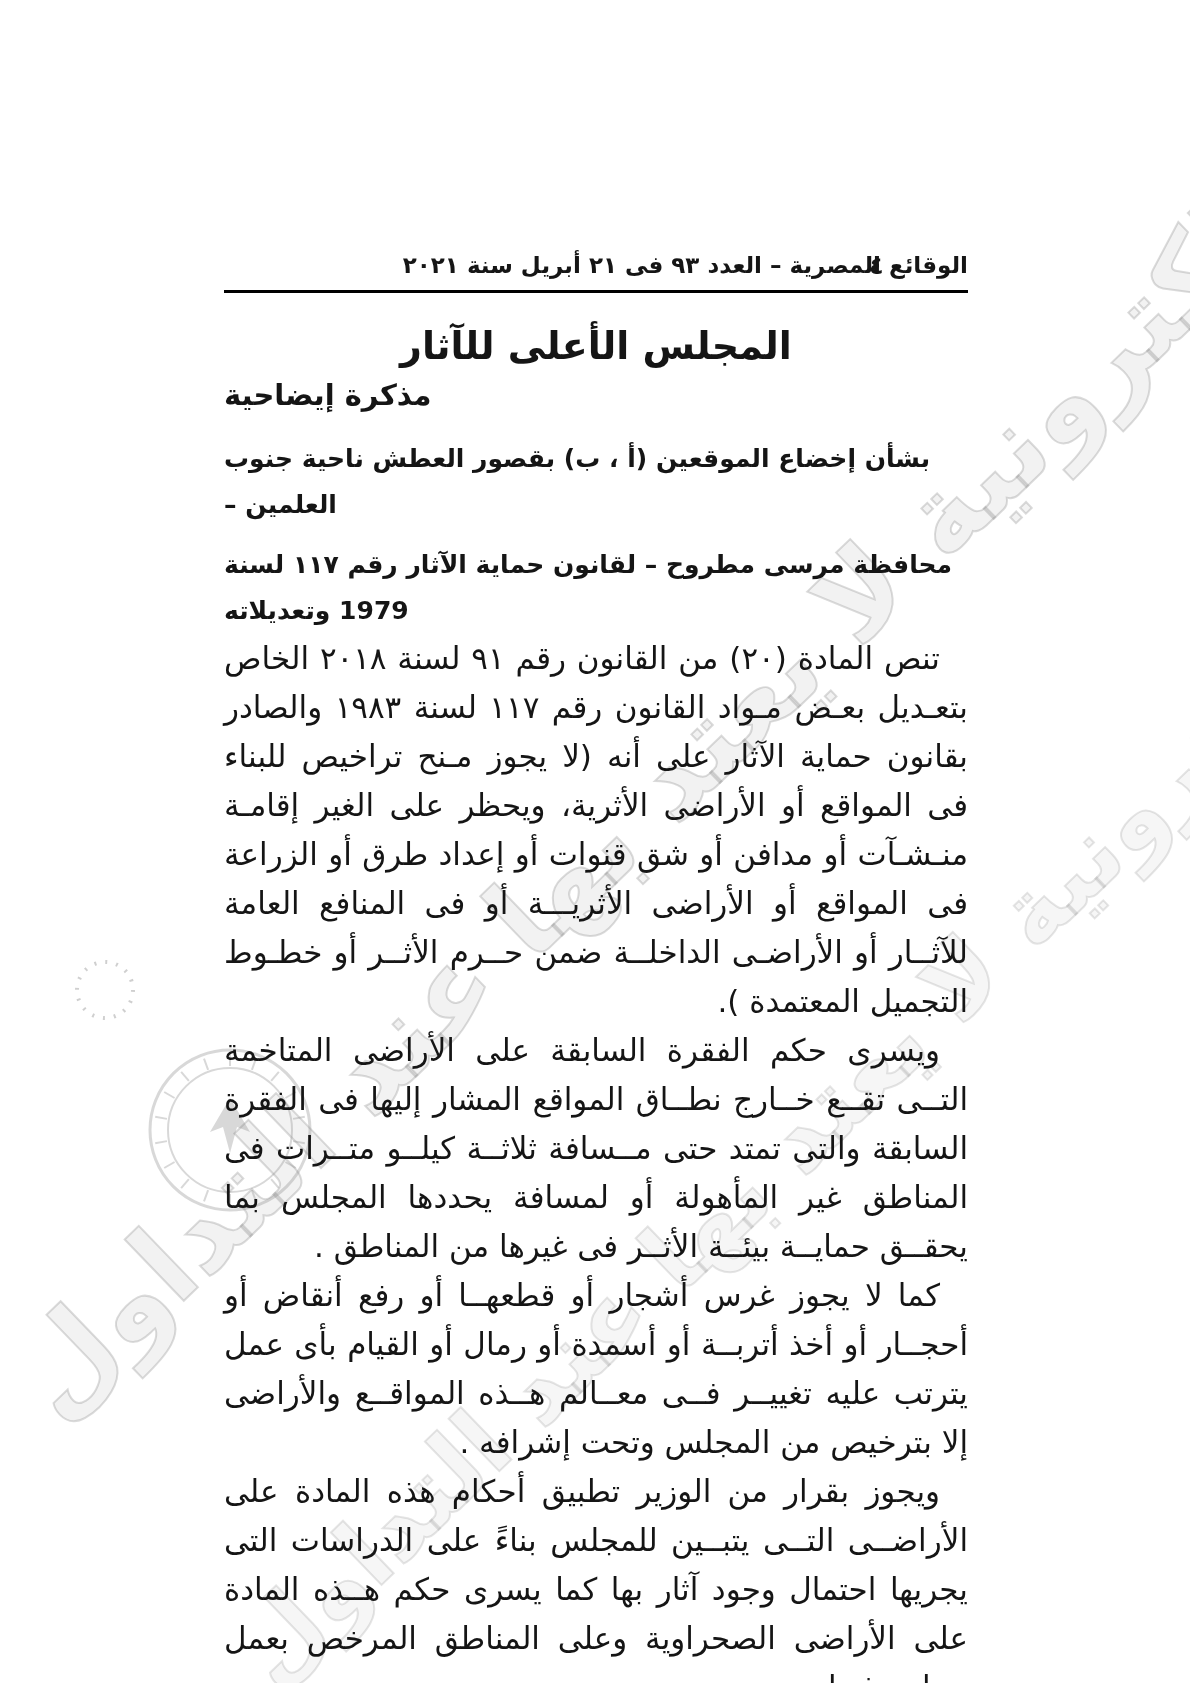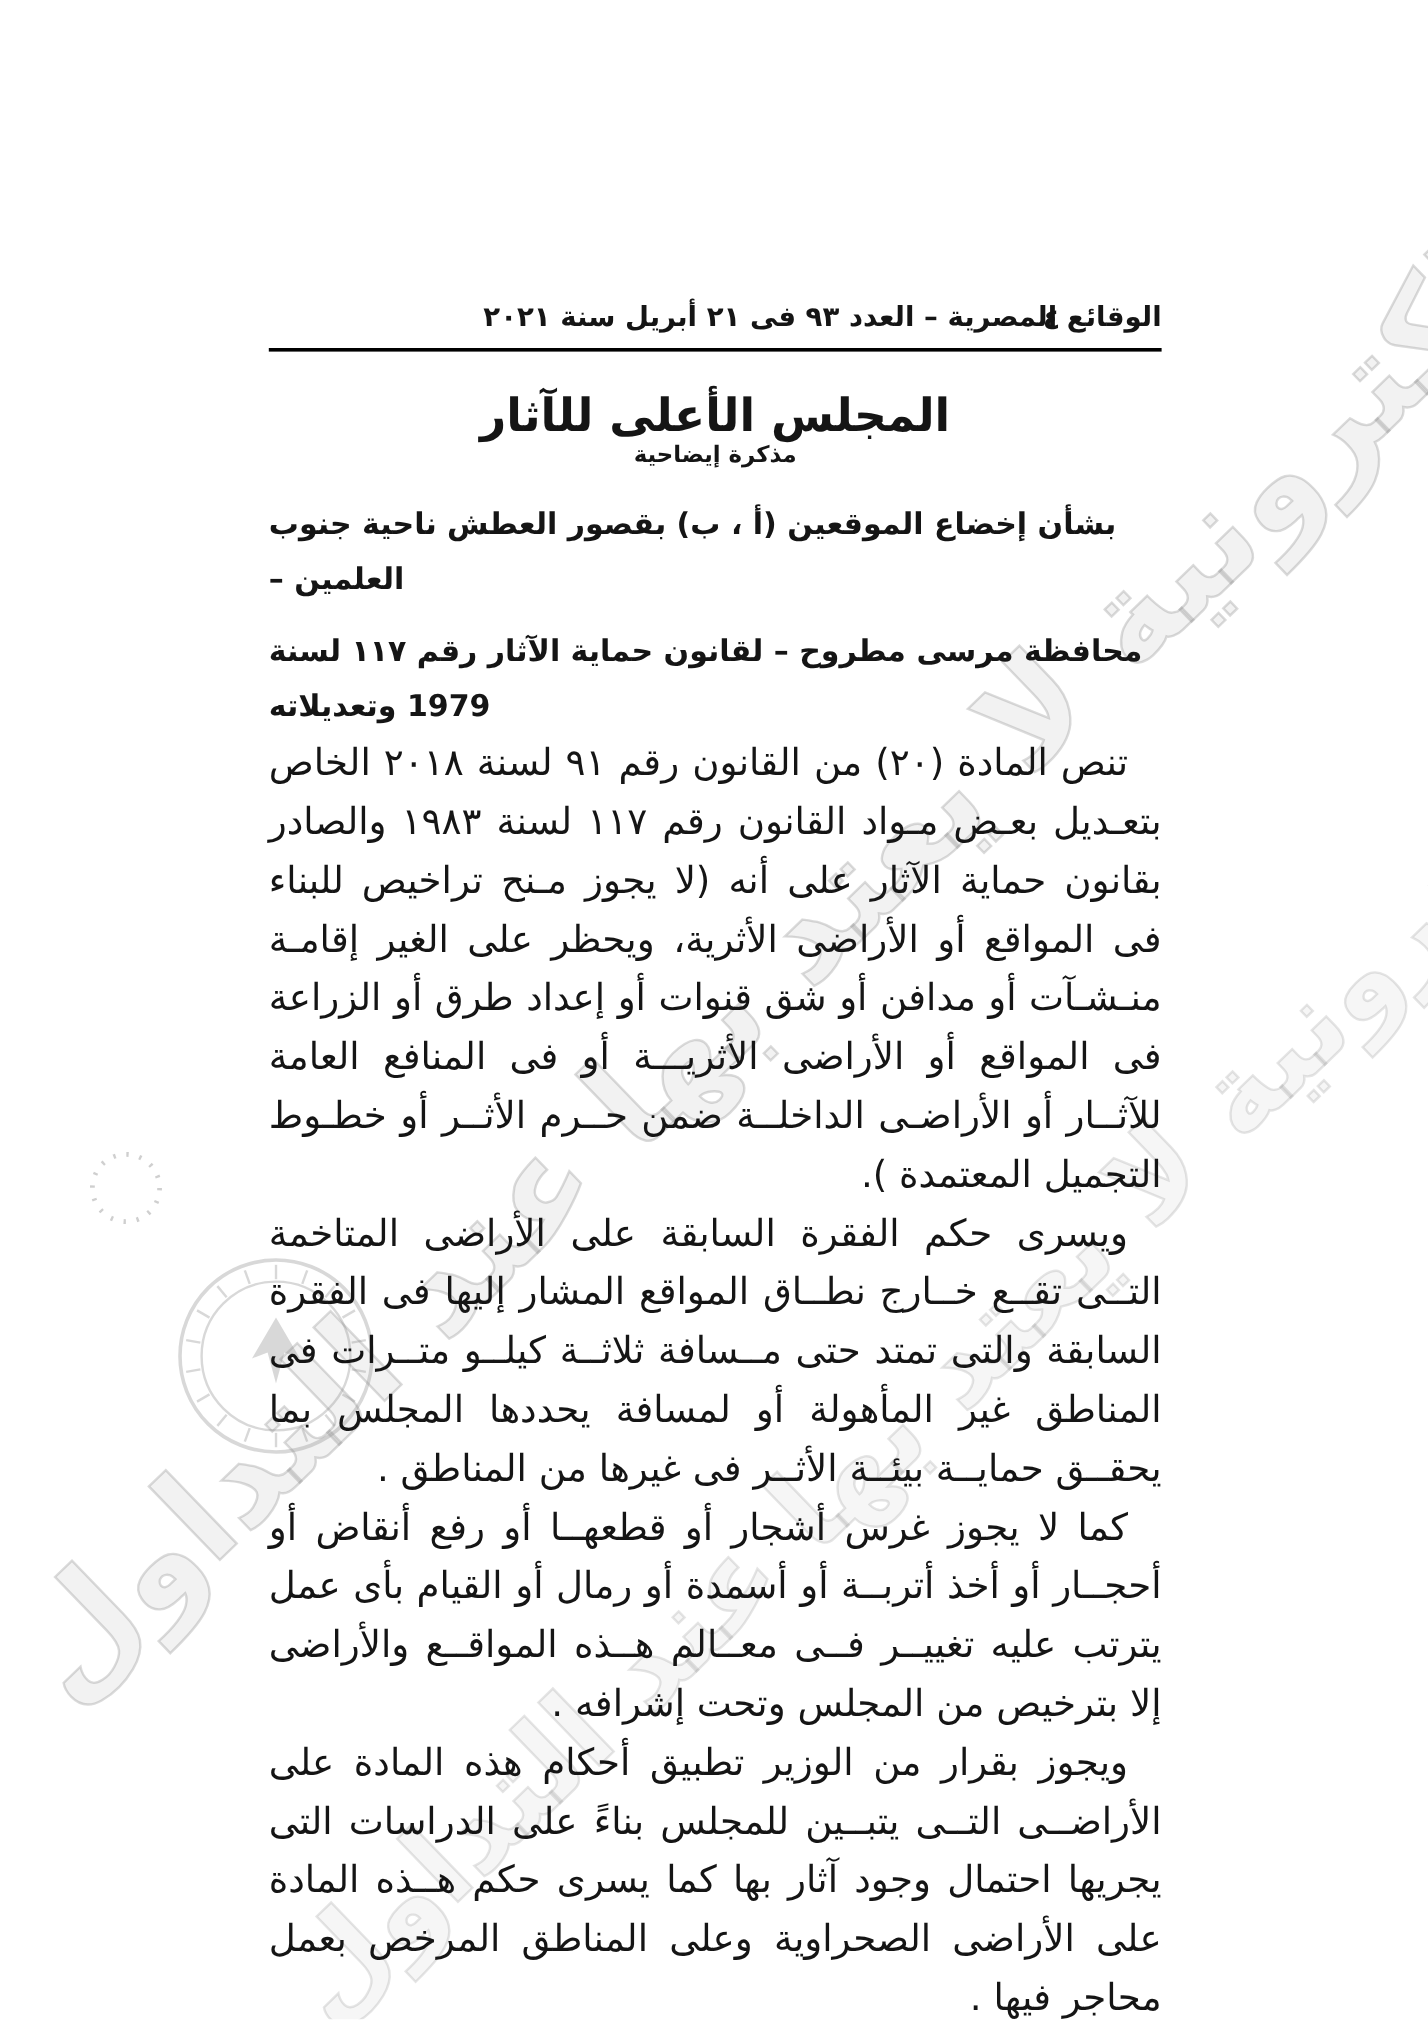--- a/index.html
+++ b/index.html
@@ -70,23 +70,23 @@
     border-bottom: 3px solid #000000;
   }
   .doc-title {
     margin-top: 31px;
     text-align: center;
     font-size: 38px;
     font-weight: bold;
     letter-spacing: 0.5px;
   }
   .doc-subtitle {
-    margin-top: 0;
-    text-align: center;
-    font-size: 19px;
+    margin-top: 10px;
+    text-align: left;
+    font-size: 29px;
     font-weight: bold;
   }
   .subject-line {
     margin-top: 14px;
     text-align: left;
     font-size: 25px;
     font-weight: bold;
     line-height: 46px;
   }
   .subject-line.first { margin-top: 24px; }

